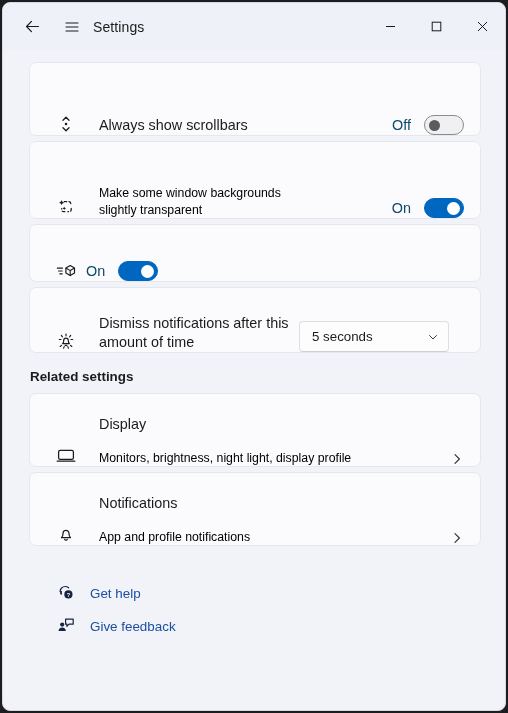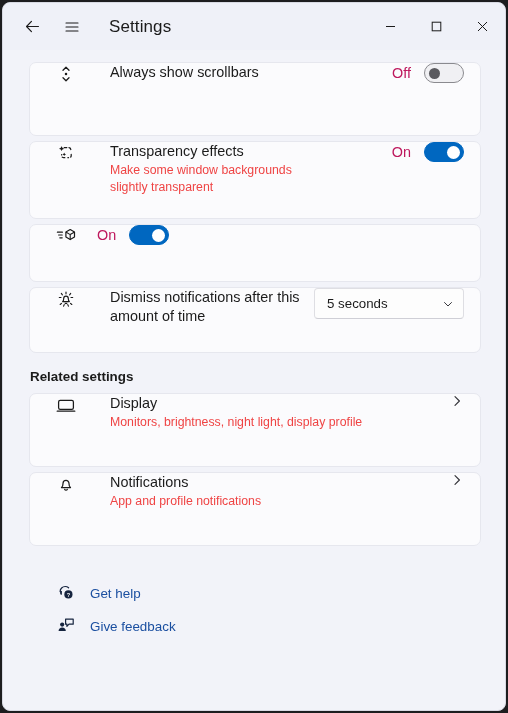--- a/index.html
+++ b/index.html
@@ -39,23 +39,23 @@
   .tb-btn {
     width: 34px;
     height: 30px;
     display: flex;
     align-items: center;
     justify-content: center;
     border-radius: 4px;
     color: #1b1b1b;
   }
   .tb-title {
-    font-size: 17px;
-    color: #1b1b1b;
-    margin-left: 20px;
+    font-size: 14px;
+    color: #1b1b1b;
+    margin-left: 4px;
     letter-spacing: .1px;
   }
   .wincontrols {
     position: absolute;
     right: 0;
     top: 0;
     height: 47px;
     display: flex;
   }
   .wc {
@@ -97,25 +97,24 @@
   
   .content {
     padding: 12px 24px 0 26px;
   }
   .card {
     background: #FBFBFD;
     border: 1px solid #E6E7EE;
     border-radius: 7px;
     margin-bottom: 5px;
     display: flex;
-    align-items: flex-start;
+    align-items: flex-end;
     padding: 0 16px 0 16px;
     box-sizing: border-box;
     position: relative;
-    gap: 11px;
   }
   .card.h74 { height: 74px; }
   .card.h78 { height: 78px; }
   .card.h58 { height: 58px; }
   .card.h66 { height: 66px; }
 
   .ico {
     width: 40px;
     min-width: 40px;
     display: flex;
@@ -128,27 +127,27 @@
     padding-left: 13px;
     min-width: 0;
   }
   .row-title {
     font-size: 14.4px;
     color: #1b1b1b;
     line-height: 19px;
   }
   .row-sub {
     font-size: 12.3px;
-    color: #ef4444;
+    color: #000000;
     line-height: 16.5px;
-    margin-top: 1px;
+    margin-top: 16px;
   }
   .state-label {
     font-size: 14.4px;
-    color: #be185d;
+    color: #0c4a6e;
     margin-right: 13px;
   }
   .right {
     display: flex;
     align-items: center;
   }
 
   
   .toggle {
     width: 40px;
@@ -291,21 +290,20 @@
 
     <div class="card h78">
       <div class="ico">
         <svg width="22" height="22" viewBox="0 0 22 22" aria-hidden="true">
           <path d="M9.2 5.6h4.6a2 2 0 0 1 2 2v1.2M16.2 12.4v1.3a2 2 0 0 1-2 2h-1.3M9.8 15.7H8.6a2 2 0 0 1-2-2v-1.1" stroke="#1b1b1b" stroke-width="1.25" fill="none" stroke-linecap="round" stroke-dasharray="2.6 2.2"></path>
           <path d="M6.6 4.1c.5 1.7.9 2.1 2.6 2.6-1.7.5-2.1.9-2.6 2.6-.5-1.7-.9-2.1-2.6-2.6 1.7-.5 2.1-.9 2.6-2.6z" fill="#1b1b1b"></path>
           <path d="M9.2 10.6c.35 1.2.63 1.47 1.82 1.82-1.19.35-1.47.62-1.82 1.82-.35-1.2-.63-1.47-1.82-1.82 1.19-.35 1.47-.62 1.82-1.82z" fill="#1b1b1b"></path>
         </svg>
       </div>
       <div class="texts">
-        <div class="row-title">Transparency effects</div>
         <div class="row-sub" style="max-width:205px;">Make some window backgrounds slightly transparent</div>
       </div>
       <div class="right">
         <span class="state-label">On</span>
         <div class="toggle on">
           <span class="knob"></span>
         </div>
       </div>
     </div>
 

